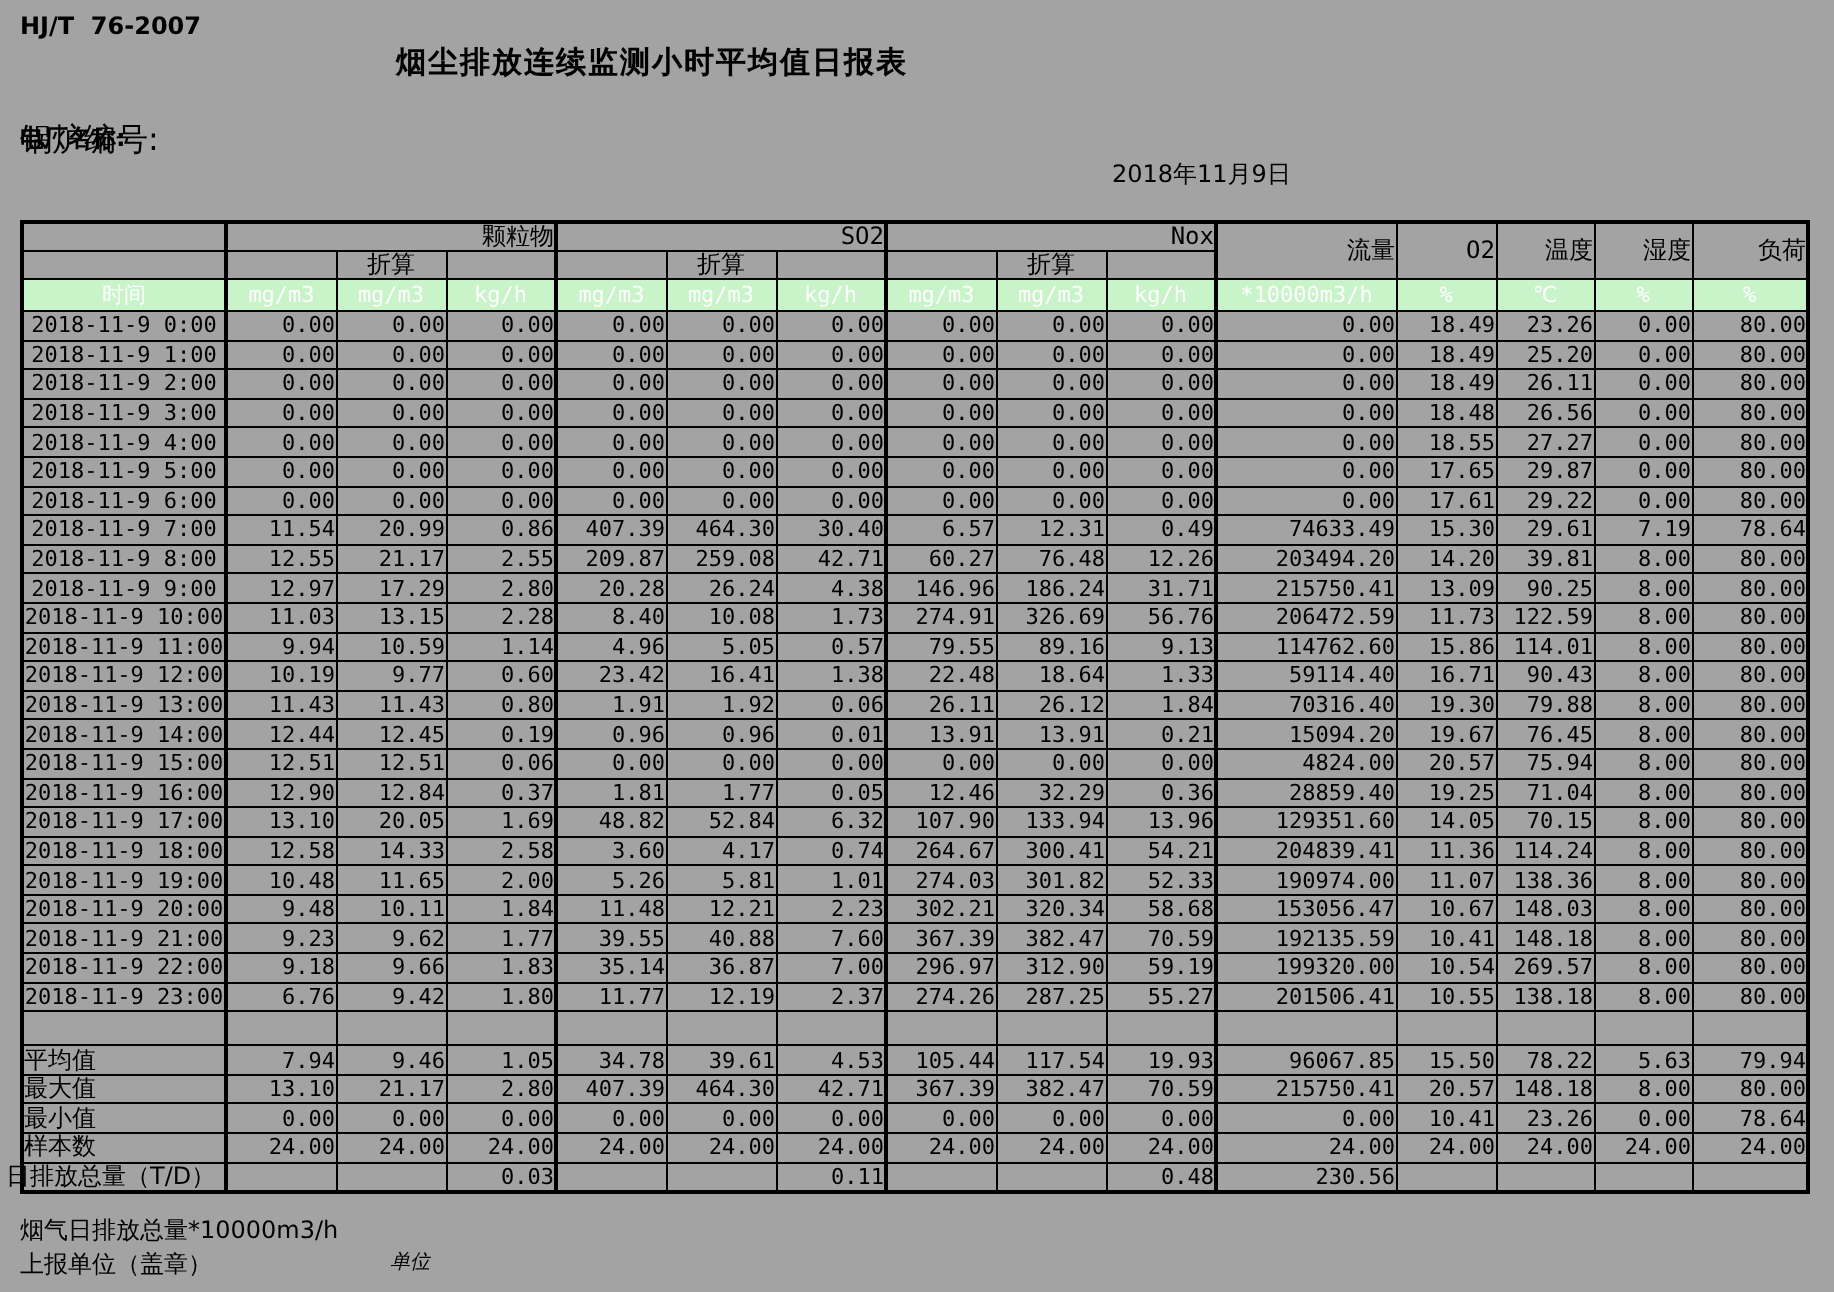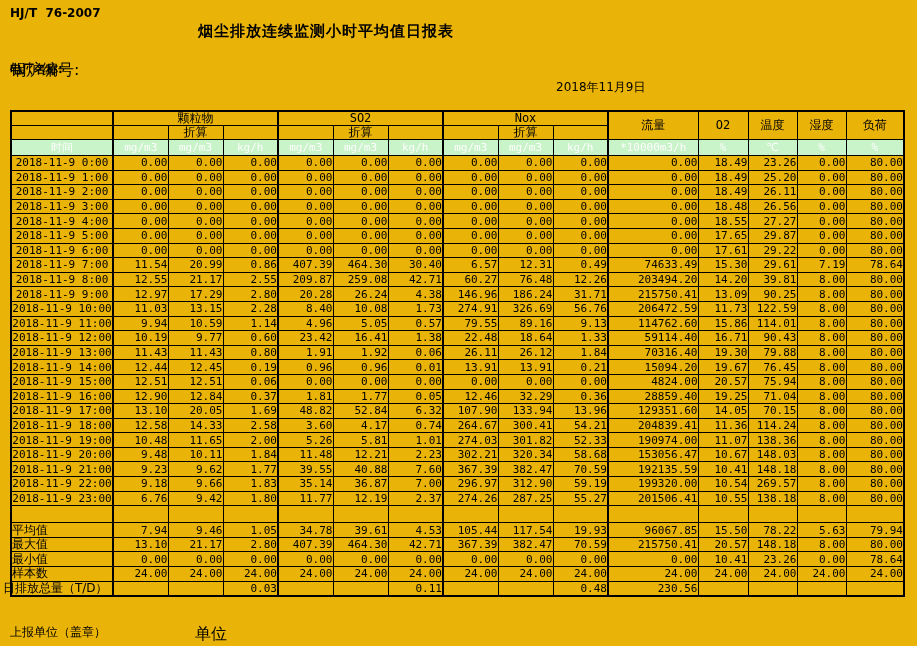--- a/index.html
+++ b/index.html
@@ -1,32 +1,32 @@
 <!DOCTYPE html>
 <html><head>
 <meta charset="utf-8">
 <style>
   html,body{margin:0;padding:0;background:#fff;}
-  .page{position:relative;width:917px;height:646px;background:#eab308;overflow:hidden;
+  .page{position:relative;width:917px;height:646px;background:#a3a3a3;overflow:hidden;
         font-family:"DejaVu Sans",sans-serif;color:#000;}
   .abs{position:absolute;white-space:pre;}
   .doc-code{left:10px;top:6px;font-size:12px;font-weight:bold;}
   .doc-title{left:198px;top:22px;font-size:15px;font-weight:bold;letter-spacing:1px;font-family:Liberation Serif, serif;}
   .plant-label{left:10px;top:61px;font-size:12px;font-weight:bold;text-align:right;}
   .boiler-label{left:10px;top:60px;font-size:16px;font-weight:normal;}
   .report-date{left:556px;top:79px;font-size:12px;}
   .footer1{left:10px;top:607px;font-size:12px;}
   .footer2a{left:10px;top:624px;font-size:12px;}
-  .footer2b{left:195px;top:624px;font-size:16px;}
+  .footer2b{left:195px;top:624px;font-size:10px;font-style:italic;}
 
   table.report{position:absolute;left:10px;top:110px;border-collapse:collapse;table-layout:fixed;
         border:2px solid #000;font-family:"DejaVu Sans Mono","DejaVu Sans",monospace;font-size:11px;}
   table.report td, table.report th{border:1px solid #000;padding:0;margin:0;overflow:visible;
         font-weight:normal;line-height:13px;}
-  .hdr1 td,.hdr1 th{height:13px;text-align:center;font-size:12px;}
+  .hdr1 td,.hdr1 th{height:13px;text-align:right;font-size:12px;}
   .hdr2 td{height:13px;text-align:center;font-size:12px;}
   .grn{background:#c9f3c9;color:#fefefe;}
   .hdr3 td{height:15px;text-align:center;}
   .body-row td{height:13.6px;}
   .num{text-align:right;padding-right:8px;}
   .time{text-align:center;}
   .gb{border-left:2px solid #000 !important;}
   .blank-row td{height:16px;}
   .tt td{border-top:2px solid #000;}
   .sum-row td{height:13.6px;}
@@ -612,16 +612,17 @@
           <td class="num">0.48</td>
           <td class="num gb">230.56</td>
           <td class="num"></td>
           <td class="num"></td>
           <td class="num"></td>
           <td class="num"></td>
         </tr>
       </tbody>
   </table>
 
+  <div class="abs footer1">烟气日排放总量*10000m3/h</div>
   <div class="abs footer2a">上报单位（盖章）</div>
   <div class="abs footer2b">单位</div>
 
 </div>
 
 </body></html>

